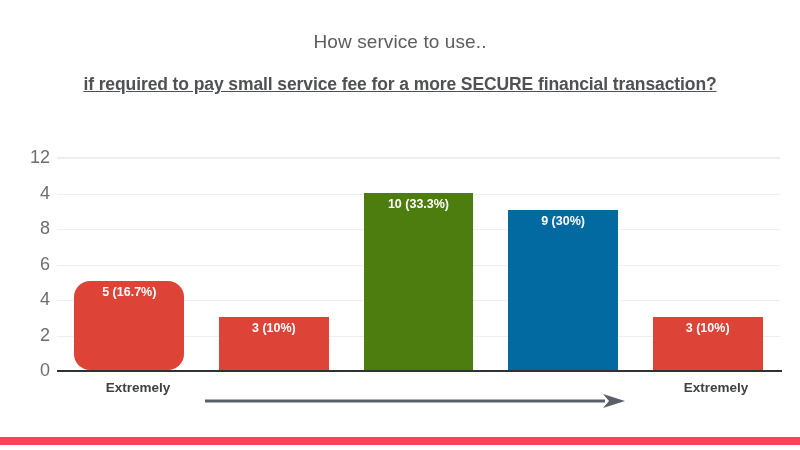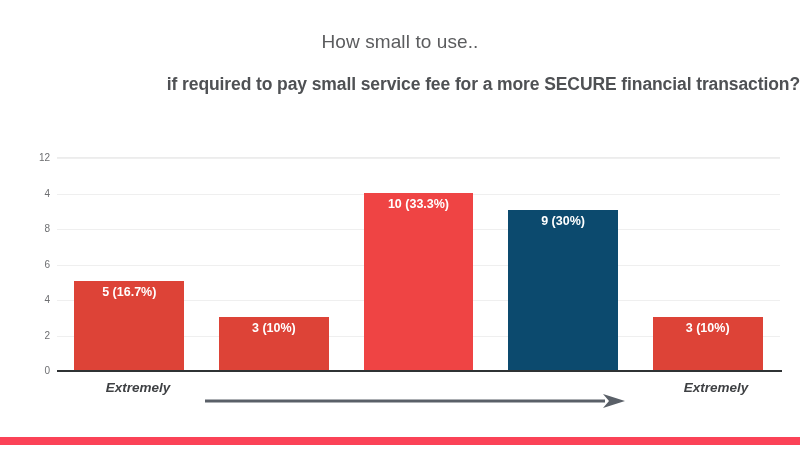--- a/index.html
+++ b/index.html
@@ -22,25 +22,26 @@
     left:0;right:0;top:31px;
     text-align:center;
     font-size:19px;
     font-weight:400;
     color:#5b5c5e;
     letter-spacing:.1px;
   }
   .subtitle{
     position:absolute;
     left:0;right:0;top:74px;
-    text-align:right;
+    text-align:center;
     font-size:17.5px;
     font-weight:bold;
     color:#4f5154;
     letter-spacing:-.1px;
+    text-decoration:underline;
   }
 
   
   .chart{
     position:absolute;
     left:0;top:150px;
     width:800px;height:232px;
   }
   .plot{
     position:absolute;
@@ -60,21 +61,21 @@
     left:57px;
     top:220px;
     width:725px;height:2px;
     background:#2f3234;
   }
   .ytick{
     position:absolute;
     right:0;
     width:46px;
     text-align:right;
-    font-size:10px;
+    font-size:18px;
     color:#6d6e71;
     transform:translateY(-50%);
   }
   .ylabels{
     position:absolute;
     left:0;top:7px;
     width:50px;height:213px;
   }
 
   
@@ -114,21 +115,20 @@
   }
   .endlabel{
     position:absolute;
     top:0;
     width:150px;
     text-align:center;
     font-size:13.5px;
     font-weight:bold;
     color:#3f4144;
     line-height:19px;
-    font-style:italic;
   }
   .endlabel.left{left:63px;}
   .endlabel.right{left:641px;}
   .arrowwrap{
     position:absolute;
     left:205px;top:15px;
     width:420px;height:16px;
   }
 
   
@@ -137,21 +137,21 @@
     left:0;bottom:5px;
     width:800px;height:8px;
     background:#fb4257;
   }
 </style>
 </head>
 <body>
 
 <div id="slide">
 
-  <div class="title">How small to use..</div>
+  <div class="title">How service to use..</div>
   <div class="subtitle">if required to pay small service fee for a more SECURE financial transaction?</div>
 
   <div class="chart">
     <div class="ylabels">
         <div class="ytick" style="top: 213px;">0</div>
         <div class="ytick" style="top: 177.5px;">2</div>
         <div class="ytick" style="top: 142px;">4</div>
         <div class="ytick" style="top: 106.5px;">6</div>
         <div class="ytick" style="top: 71px;">8</div>
         <div class="ytick" style="top: 35.5px;">4</div>
@@ -160,36 +160,36 @@
     <div class="plot">
         <div class="gridline" style="top: 177.5px;"></div>
         <div class="gridline" style="top: 142px;"></div>
         <div class="gridline" style="top: 106.5px;"></div>
         <div class="gridline" style="top: 71px;"></div>
         <div class="gridline" style="top: 35.5px;"></div>
         <div class="gridline" style="top: 0px;"></div>
       </div>
     <div class="bars">
         <div class="barslot" style="left: 0%; width: 20%;">
-          <div class="bar" style="height: 88.75px; background: rgb(221, 67, 55);">
+          <div class="bar" style="height: 88.75px; background: rgb(221, 67, 55); border-radius: 16px;">
             <div class="barlabel">5 (16.7%)</div>
           </div>
         </div>
         <div class="barslot" style="left: 20%; width: 20%;">
           <div class="bar" style="height: 53.25px; background: rgb(221, 67, 55);">
             <div class="barlabel">3 (10%)</div>
           </div>
         </div>
         <div class="barslot" style="left: 40%; width: 20%;">
-          <div class="bar" style="height: 177.5px; background: #ef4444;">
+          <div class="bar" style="height: 177.5px; background: #4d7c0f;">
             <div class="barlabel">10 (33.3%)</div>
           </div>
         </div>
         <div class="barslot" style="left: 60%; width: 20%;">
-          <div class="bar" style="height: 159.75px; background: #0c4a6e;">
+          <div class="bar" style="height: 159.75px; background: #0369a1;">
             <div class="barlabel">9 (30%)</div>
           </div>
         </div>
         <div class="barslot" style="left: 80%; width: 20%;">
           <div class="bar" style="height: 53.25px; background: rgb(221, 67, 55);">
             <div class="barlabel">3 (10%)</div>
           </div>
         </div>
       </div>
     <div class="axis-baseline"></div>

